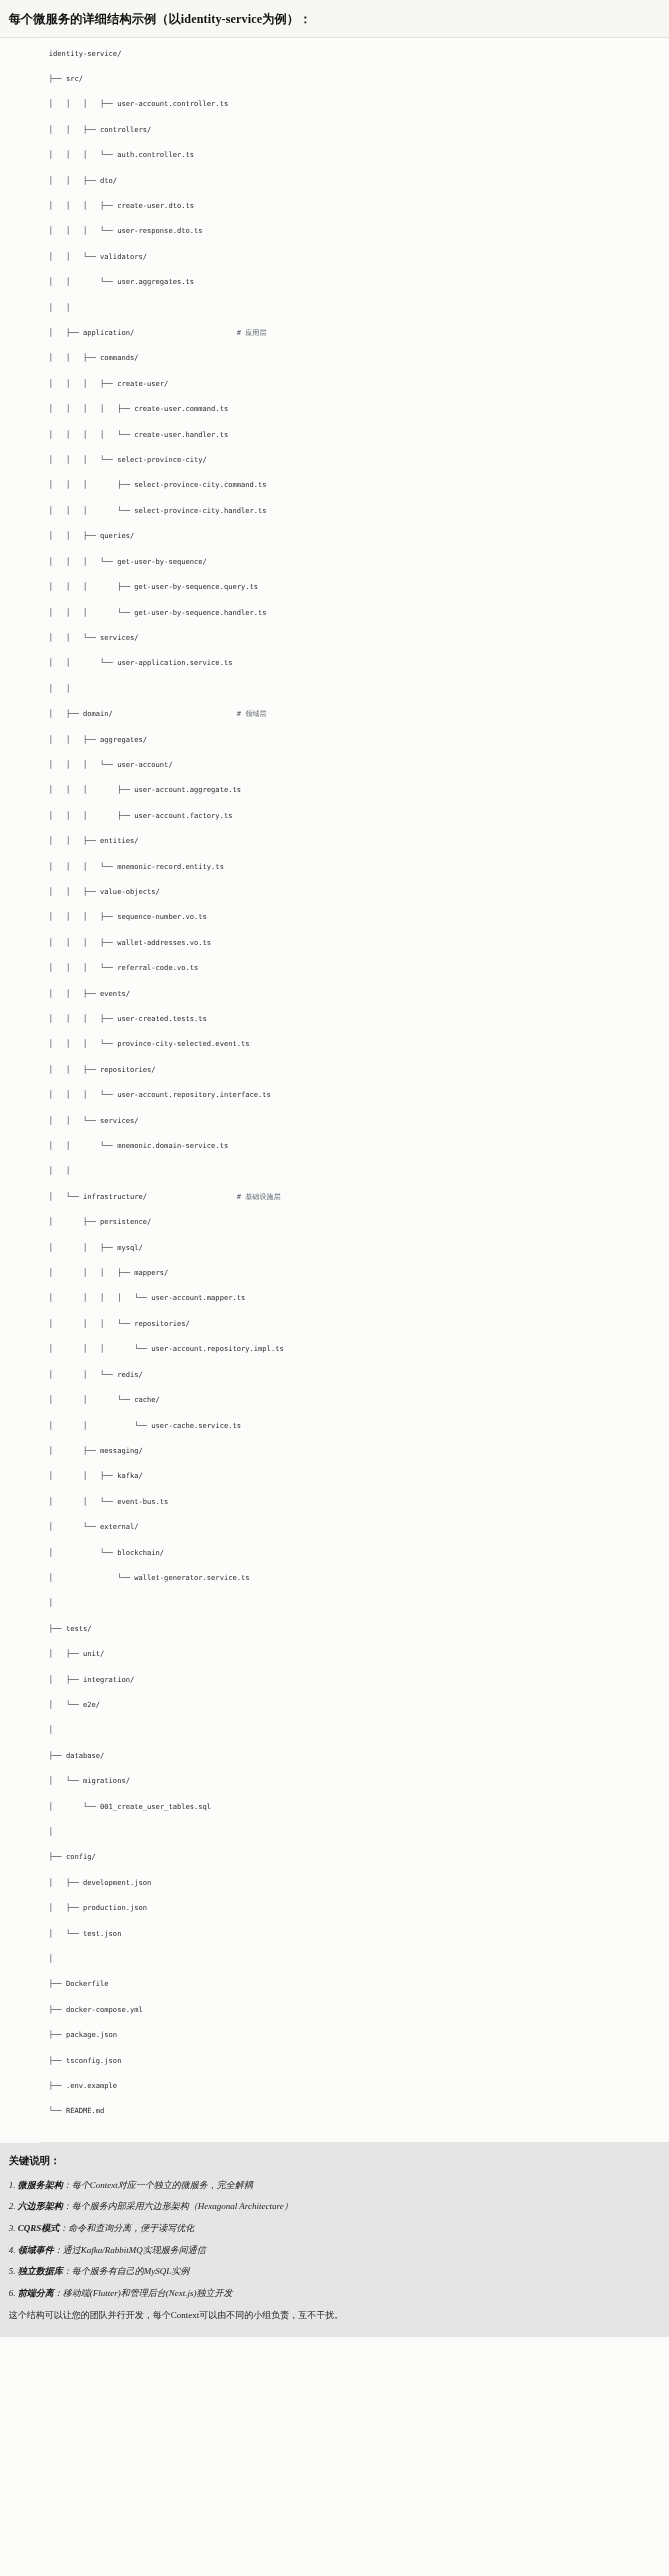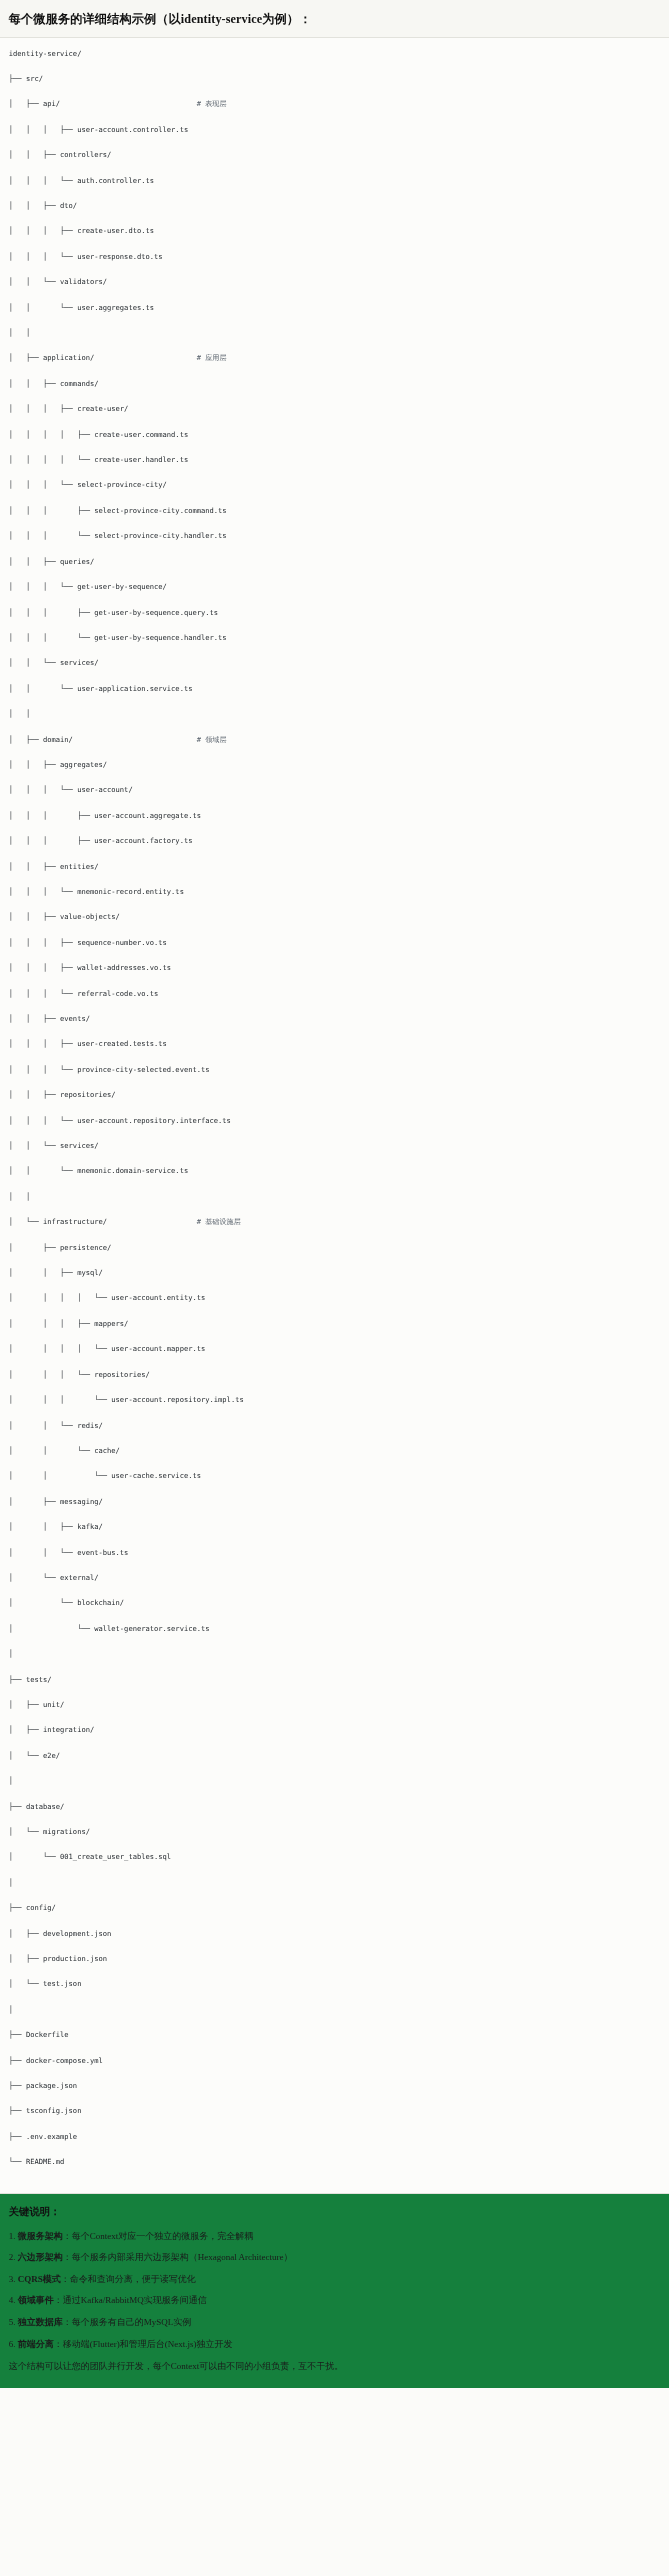--- a/index.html
+++ b/index.html
@@ -33,20 +33,21 @@
     letter-spacing: 0.1px;
     color: #101010;
     margin: 0;
   }
 
   
   .tree-block {
     background: #fcfcfa;
     padding: 10px 8.8px 11.3px 8.8px;
     border-bottom: 0.6px solid #e2e2dc;
+    margin-left: 40px;
   }
   pre.tree {
     margin: 0;
     font-family: "DejaVu Sans Mono", "Liberation Mono", monospace;
     font-size: 7.1px;
     line-height: 12.7px;
     color: #24292e;
     white-space: pre;
     tab-size: 4;
     overflow: visible;
@@ -55,35 +56,36 @@
     display: block;
     white-space: pre;
     min-height: 12.7px;
   }
   .tree-path { color: #24292e; }
   .tree-comment { color: #57606a; }
 
   
   .keypoints {
     padding: 11.3px 8.8px 10px 8.8px;
-    background: #15803d;
+    background: #e5e5e5;
   }
   .kp-title {
     font-family: "Liberation Serif", serif;
     font-weight: bold;
     font-size: 10.3px;
     line-height: 1.4;
     margin: 0 0 10px 0;
     color: #111;
   }
   ol.kp-list {
     list-style: none;
     margin: 0 0 8.8px 0;
     padding: 0;
     counter-reset: kp;
+    font-style: italic;
   }
   ol.kp-list li {
     counter-increment: kp;
     font-family: "Liberation Serif", serif;
     font-size: 9px;
     line-height: 1.5;
     margin: 0 0 8.1px 0;
     color: #1a1a1a;
   }
   ol.kp-list li::before {
@@ -108,21 +110,20 @@
 
 <div class="page">
 
   <div class="doc-header">
     <h1 class="doc-title">每个微服务的详细结构示例（以identity-service为例）：</h1>
   </div>
 
   <div class="tree-block">
     <pre class="tree" id="tree-pre"><span class="tree-line"><span class="tree-path">identity-service/</span></span>
 <span class="tree-line"><span class="tree-path">├── src/</span></span>
-<span class="tree-line"><span class="tree-path">│   ├── api/</span><span>                                </span><span class="tree-comment"># 表现层</span></span>
 <span class="tree-line"><span class="tree-path">│   │   │   ├── user-account.controller.ts</span></span>
 <span class="tree-line"><span class="tree-path">│   │   ├── controllers/</span></span>
 <span class="tree-line"><span class="tree-path">│   │   │   └── auth.controller.ts</span></span>
 <span class="tree-line"><span class="tree-path">│   │   ├── dto/</span></span>
 <span class="tree-line"><span class="tree-path">│   │   │   ├── create-user.dto.ts</span></span>
 <span class="tree-line"><span class="tree-path">│   │   │   └── user-response.dto.ts</span></span>
 <span class="tree-line"><span class="tree-path">│   │   └── validators/</span></span>
 <span class="tree-line"><span class="tree-path">│   │       └── user.aggregates.ts</span></span>
 <span class="tree-line"><span class="tree-path">│   │</span></span>
 <span class="tree-line"><span class="tree-path">│   ├── application/</span><span>                        </span><span class="tree-comment"># 应用层</span></span>
@@ -155,21 +156,20 @@
 <span class="tree-line"><span class="tree-path">│   │   │   ├── user-created.tests.ts</span></span>
 <span class="tree-line"><span class="tree-path">│   │   │   └── province-city-selected.event.ts</span></span>
 <span class="tree-line"><span class="tree-path">│   │   ├── repositories/</span></span>
 <span class="tree-line"><span class="tree-path">│   │   │   └── user-account.repository.interface.ts</span></span>
 <span class="tree-line"><span class="tree-path">│   │   └── services/</span></span>
 <span class="tree-line"><span class="tree-path">│   │       └── mnemonic.domain-service.ts</span></span>
 <span class="tree-line"><span class="tree-path">│   │</span></span>
 <span class="tree-line"><span class="tree-path">│   └── infrastructure/</span><span>                     </span><span class="tree-comment"># 基础设施层</span></span>
 <span class="tree-line"><span class="tree-path">│       ├── persistence/</span></span>
 <span class="tree-line"><span class="tree-path">│       │   ├── mysql/</span></span>
-<span class="tree-line"><span class="tree-path">│       │   │   │   └── user-account.entity.ts</span></span>
 <span class="tree-line"><span class="tree-path">│       │   │   ├── mappers/</span></span>
 <span class="tree-line"><span class="tree-path">│       │   │   │   └── user-account.mapper.ts</span></span>
 <span class="tree-line"><span class="tree-path">│       │   │   └── repositories/</span></span>
 <span class="tree-line"><span class="tree-path">│       │   │       └── user-account.repository.impl.ts</span></span>
 <span class="tree-line"><span class="tree-path">│       │   └── redis/</span></span>
 <span class="tree-line"><span class="tree-path">│       │       └── cache/</span></span>
 <span class="tree-line"><span class="tree-path">│       │           └── user-cache.service.ts</span></span>
 <span class="tree-line"><span class="tree-path">│       ├── messaging/</span></span>
 <span class="tree-line"><span class="tree-path">│       │   ├── kafka/</span></span>
 <span class="tree-line"><span class="tree-path">│       │   └── event-bus.ts</span></span>

